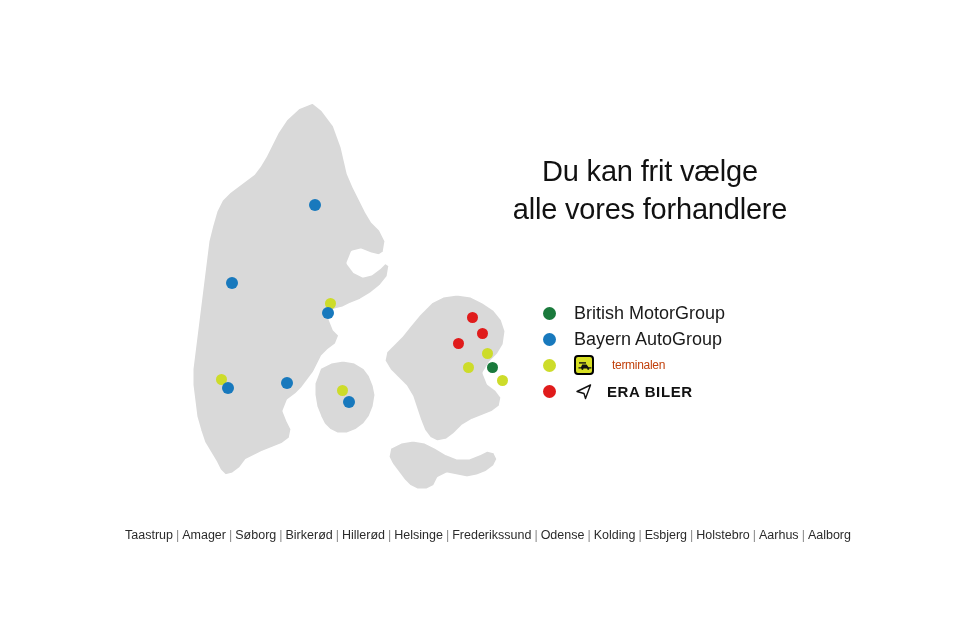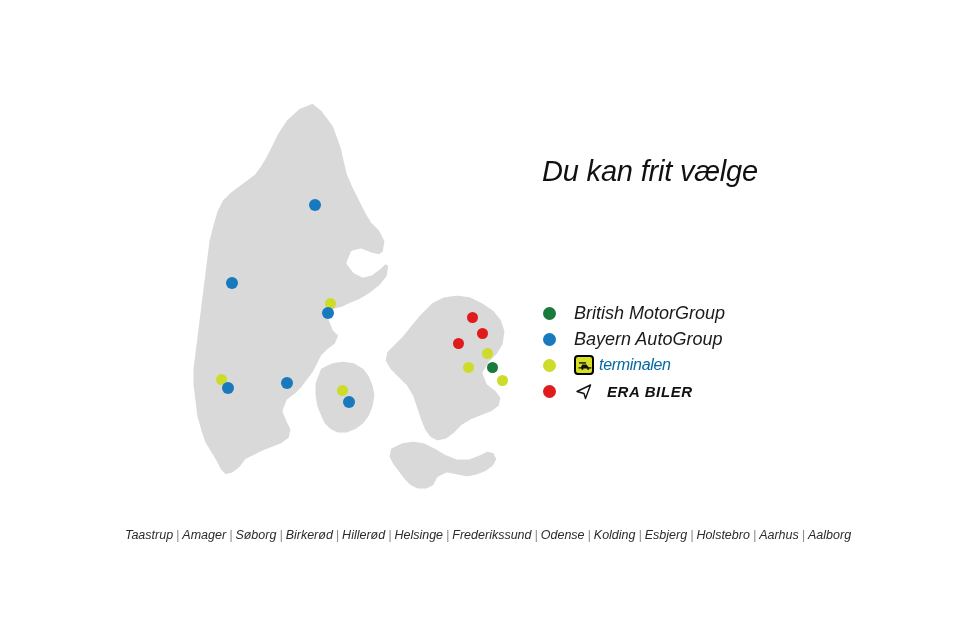--- a/index.html
+++ b/index.html
@@ -2,21 +2,21 @@
 <html><head>
 <meta charset="utf-8">
 <style>
   * { box-sizing: border-box; margin: 0; padding: 0; }
   html, body {
     width: 960px; height: 640px;
     background: #ffffff;
     font-family: "Liberation Sans", sans-serif;
     overflow: hidden;
   }
-  #stage { position: relative; width: 960px; height: 456px; background: #fff; font-style: italic; }
+  #stage { position: relative; width: 960px; height: 456px; background: #fff; }
 
   
   #map-area { position: absolute; left: 185px; top: 95px; width: 340px; height: 410px; }
   #map-svg { display: block; width: 100%; height: 100%; }
 
   .map-dot { position: absolute; border-radius: 50%; }
 
   
   #headline {
     position: absolute; left: 450px; top: 152px; width: 400px;
@@ -35,21 +35,21 @@
   .legend-label { font-size: 18px; color: #1a1a1a; white-space: nowrap; }
 
   
   .term-logo { display: flex; align-items: center; }
   .term-mark {
     width: 20px; height: 20px; border-radius: 4px;
     background: #d7df23; border: 2px solid #000;
     position: relative; flex: 0 0 20px;
   }
   .term-mark svg { position: absolute; left: 2px; top: 4px; }
-  .term-word { font-size: 16px; color: #0369a1; margin-left: 5px; letter-spacing: -0.3px; }
+  .term-word { font-size: 12px; color: #c2410c; margin-left: 18px; letter-spacing: -0.3px; }
 
   
   .era-logo { display: flex; align-items: center; }
   .era-word { font-size: 15px; font-weight: bold; color: #111; margin-left: 13px; letter-spacing: 0.6px; }
 
   
   #city-strip {
     position: absolute; left: 0; top: 528px; width: 960px;
     text-align: center; font-size: 12.5px; color: #2b2b2b;
     white-space: nowrap;
@@ -112,20 +112,21 @@
         <span class="map-dot" title="Frederikssund – ERA BILER" style="left: 267.5px; top: 242.5px; width: 11px; height: 11px; background: rgb(224, 27, 27);"></span>
         <span class="map-dot" title="Birkerød – terminalen" style="left: 296.5px; top: 252.5px; width: 11px; height: 11px; background: rgb(205, 220, 42);"></span>
         <span class="map-dot" title="Taastrup – terminalen" style="left: 277.5px; top: 266.5px; width: 11px; height: 11px; background: rgb(205, 220, 42);"></span>
         <span class="map-dot" title="Søborg – British MotorGroup" style="left: 301.5px; top: 266.5px; width: 11px; height: 11px; background: rgb(26, 122, 60);"></span>
         <span class="map-dot" title="Amager – terminalen" style="left: 311.5px; top: 279.5px; width: 11px; height: 11px; background: rgb(205, 220, 42);"></span>
       </div>
   </div>
 
   <div id="headline">
     <div>Du kan frit vælge</div>
+    <div>alle vores forhandlere</div>
   </div>
 
   <div id="legend">
 
     <div class="legend-row">
       <span class="legend-swatch" style="background:#1a7a3c"></span>
       <span class="legend-body">
         <span class="legend-label">British MotorGroup</span>
       </span>
     </div>

